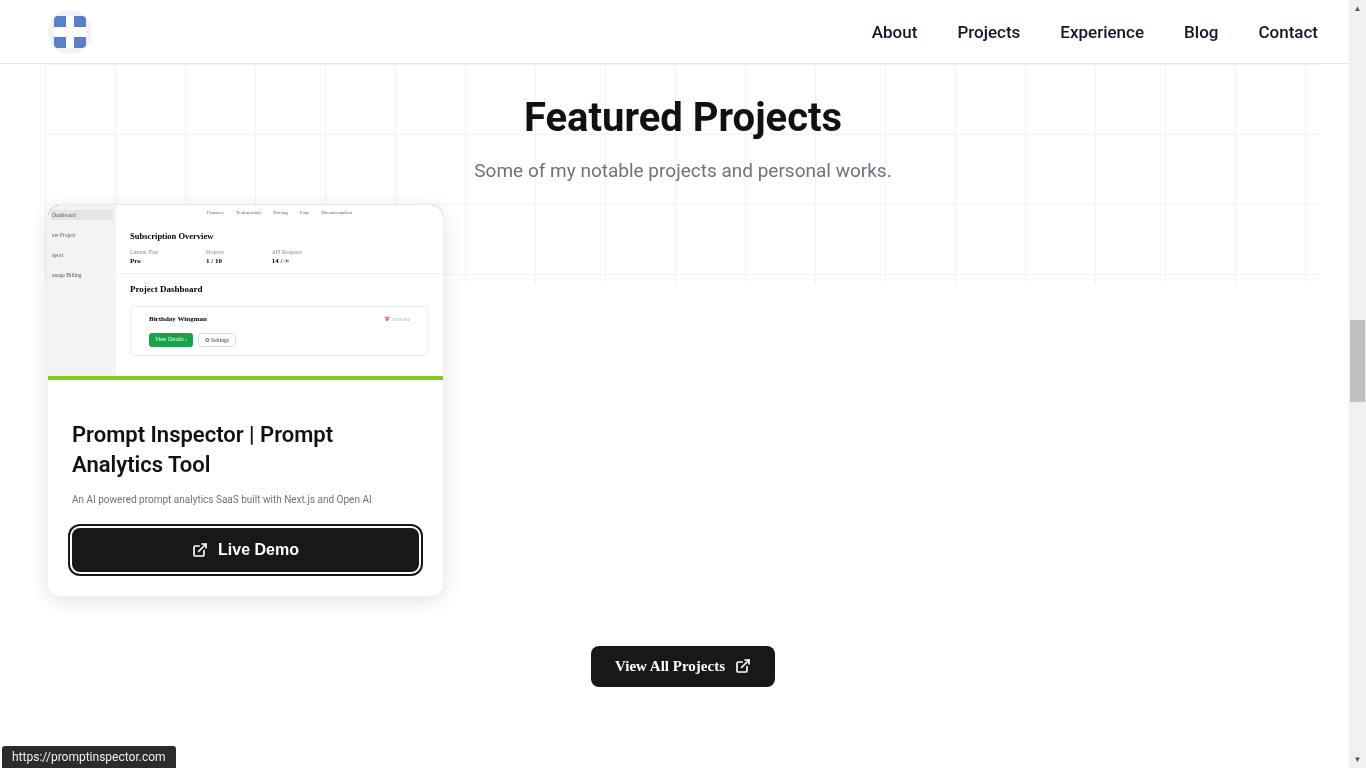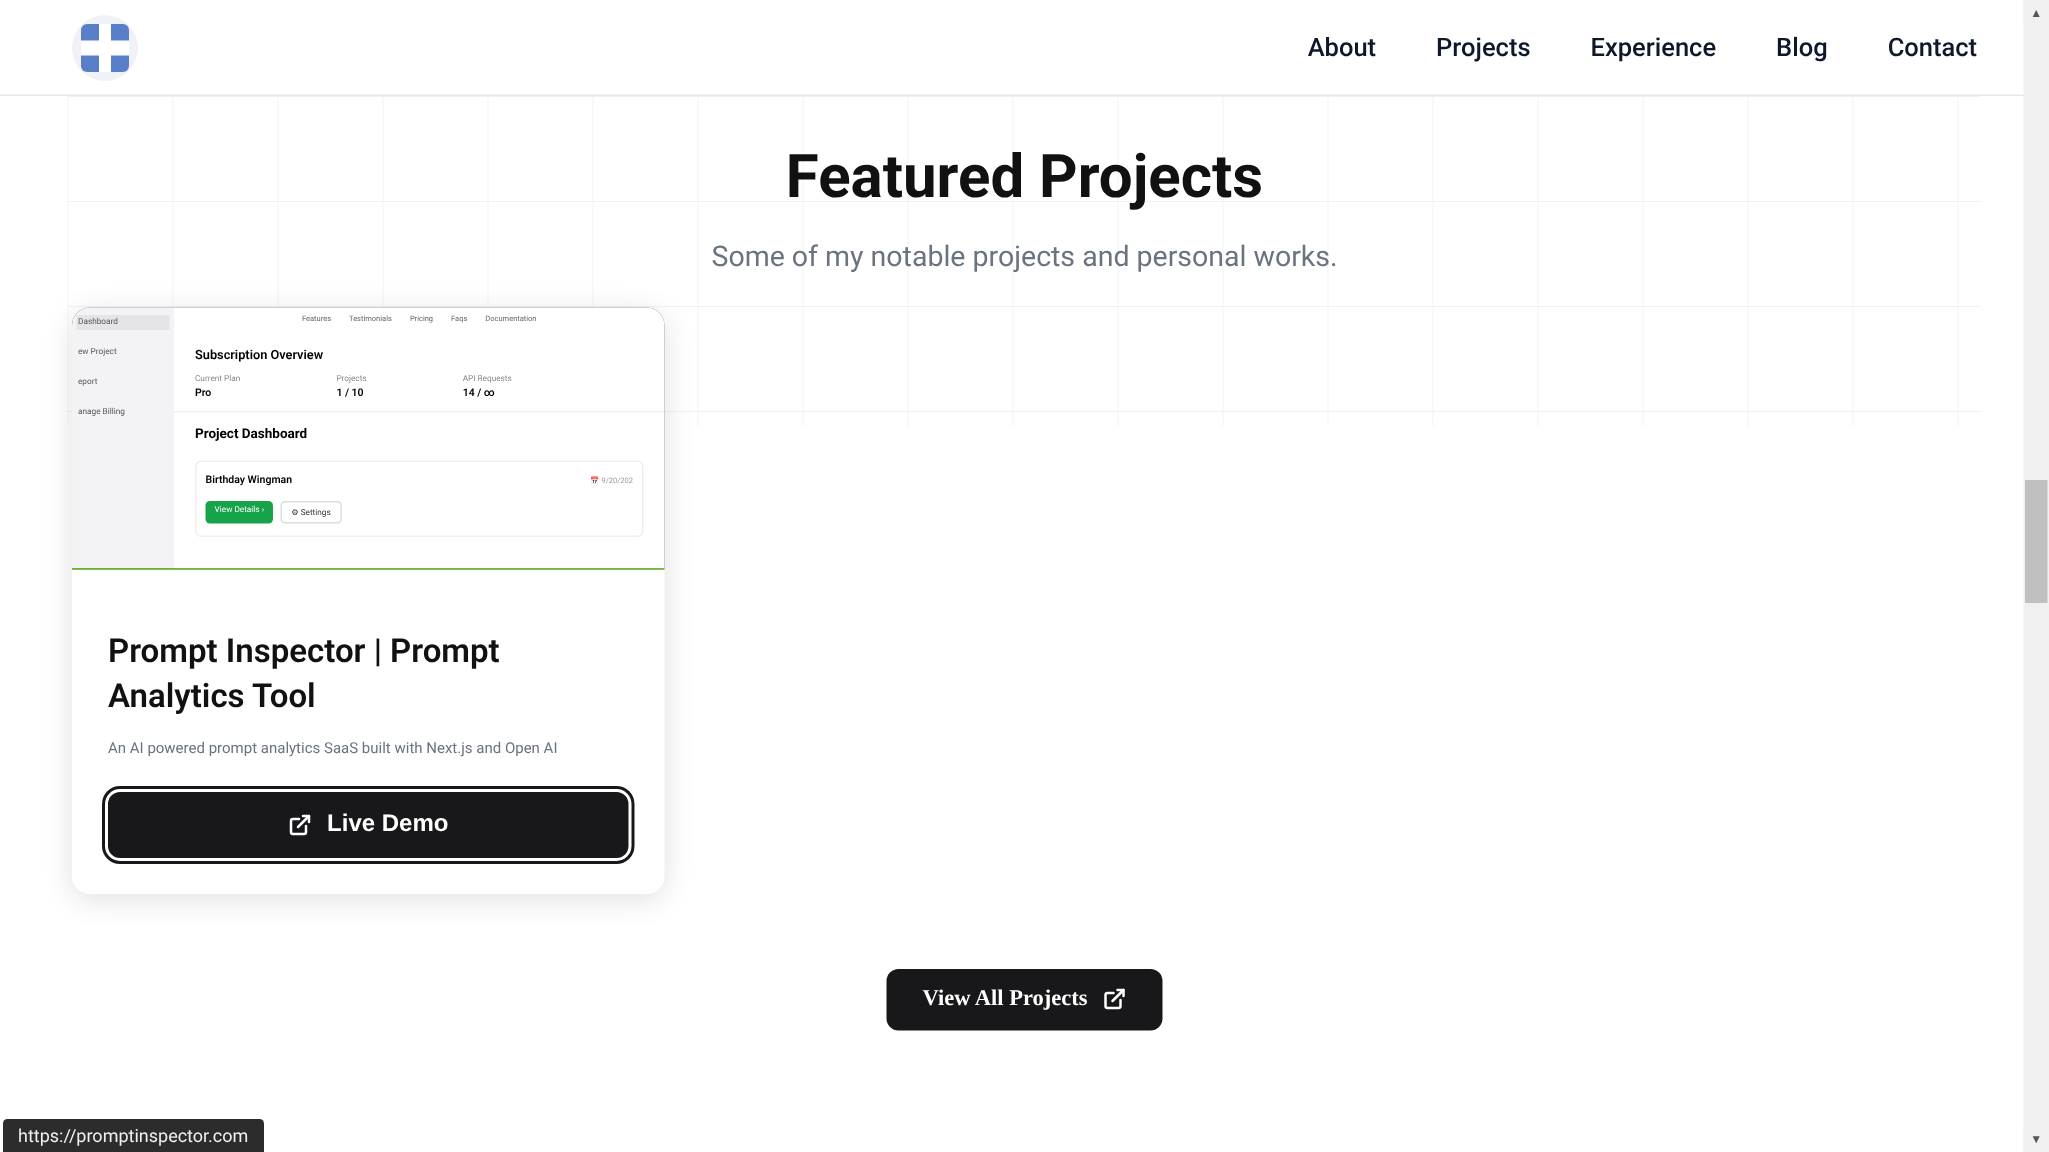--- a/index.html
+++ b/index.html
@@ -124,26 +124,27 @@
       border-radius: 12px;
       box-shadow: 0 4px 20px rgba(0,0,0,0.12);
       overflow: hidden;
       position: relative;
       z-index: 2;
     }
     
     .card-image {
       width: 100%;
       height: 175px;
-      background: #0c4a6e;
-      border-bottom: 1px solid #84cc16;
+      background: #b91c1c;
+      border-bottom: 4px solid #84cc16;
       display: flex;
       font-size: 6px;
       color: #333;
       overflow: hidden;
+      font-family: Liberation Serif, serif;
     }
     
     .card-image-sidebar {
       width: 68px;
       background: #f3f3f5;
       padding: 5px 3px;
       display: flex;
       flex-direction: column;
       gap: 10px;
     }
@@ -180,21 +181,21 @@
     
     .card-image-sub-title {
       font-size: 8.5px;
       font-weight: 600;
       color: #000;
       margin-bottom: 8px;
     }
     
     .card-image-sub-stats {
       display: flex;
-      gap: 64px;
+      gap: 48px;
     }
     
     .card-image-stat-label {
       font-size: 5.5px;
       color: #888;
       margin-bottom: 2px;
     }
     
     .card-image-stat-value {
       font-size: 7px;
@@ -209,21 +210,21 @@
     .card-image-dash-title {
       font-size: 9px;
       font-weight: 700;
       color: #000;
       margin-bottom: 12px;
     }
     
     .card-image-proj-card {
       border: 1px solid #eee;
       border-radius: 4px;
-      padding: 8px 6px;
+      padding: 8px 18px;
       text-align: right;
     }
     
     .card-image-proj-header {
       display: flex;
       justify-content: space-between;
       align-items: center;
       margin-bottom: 10px;
     }
     

